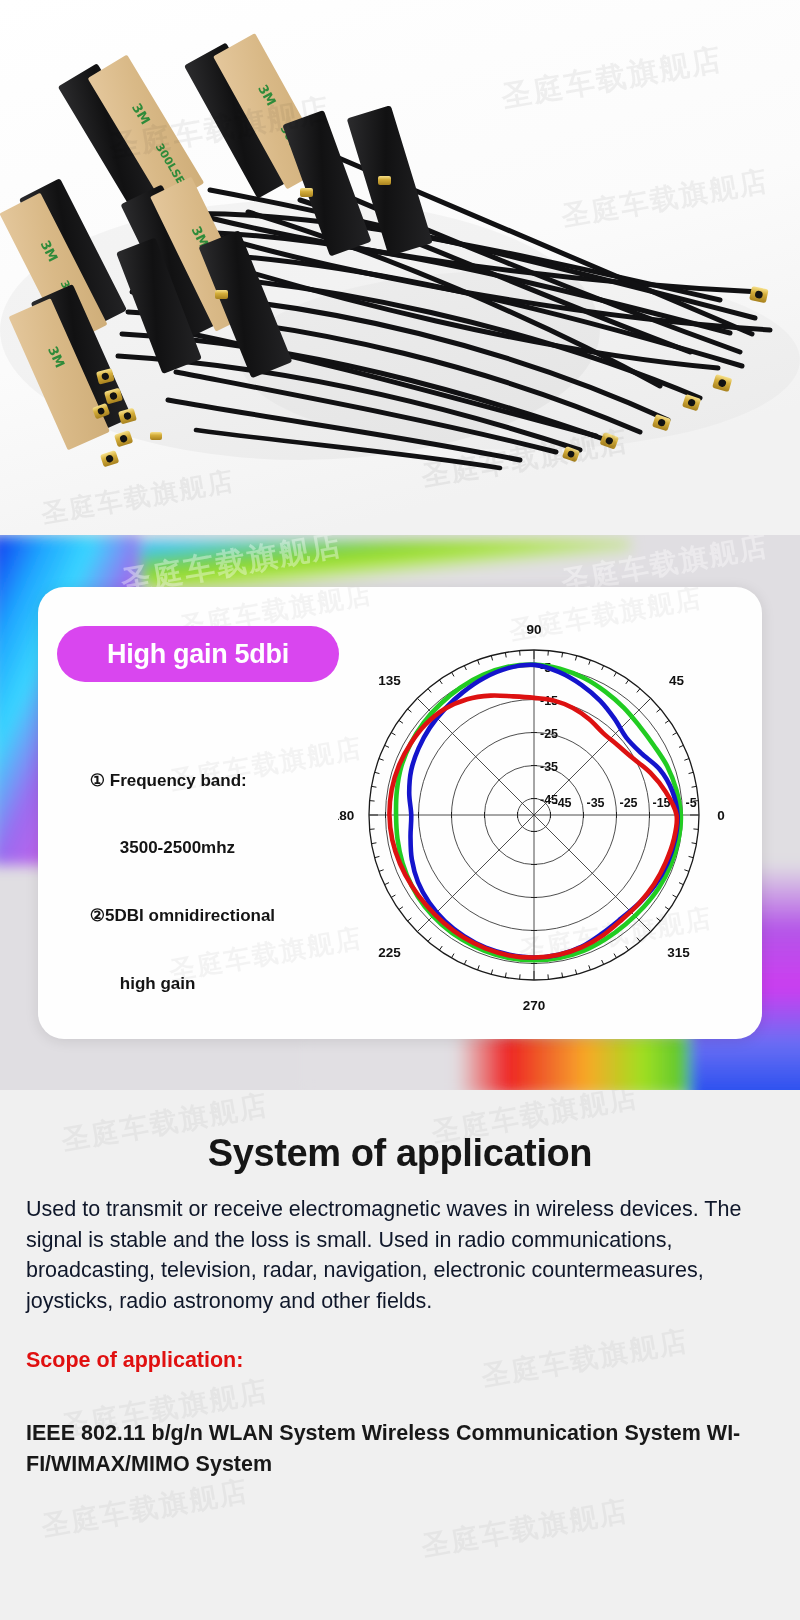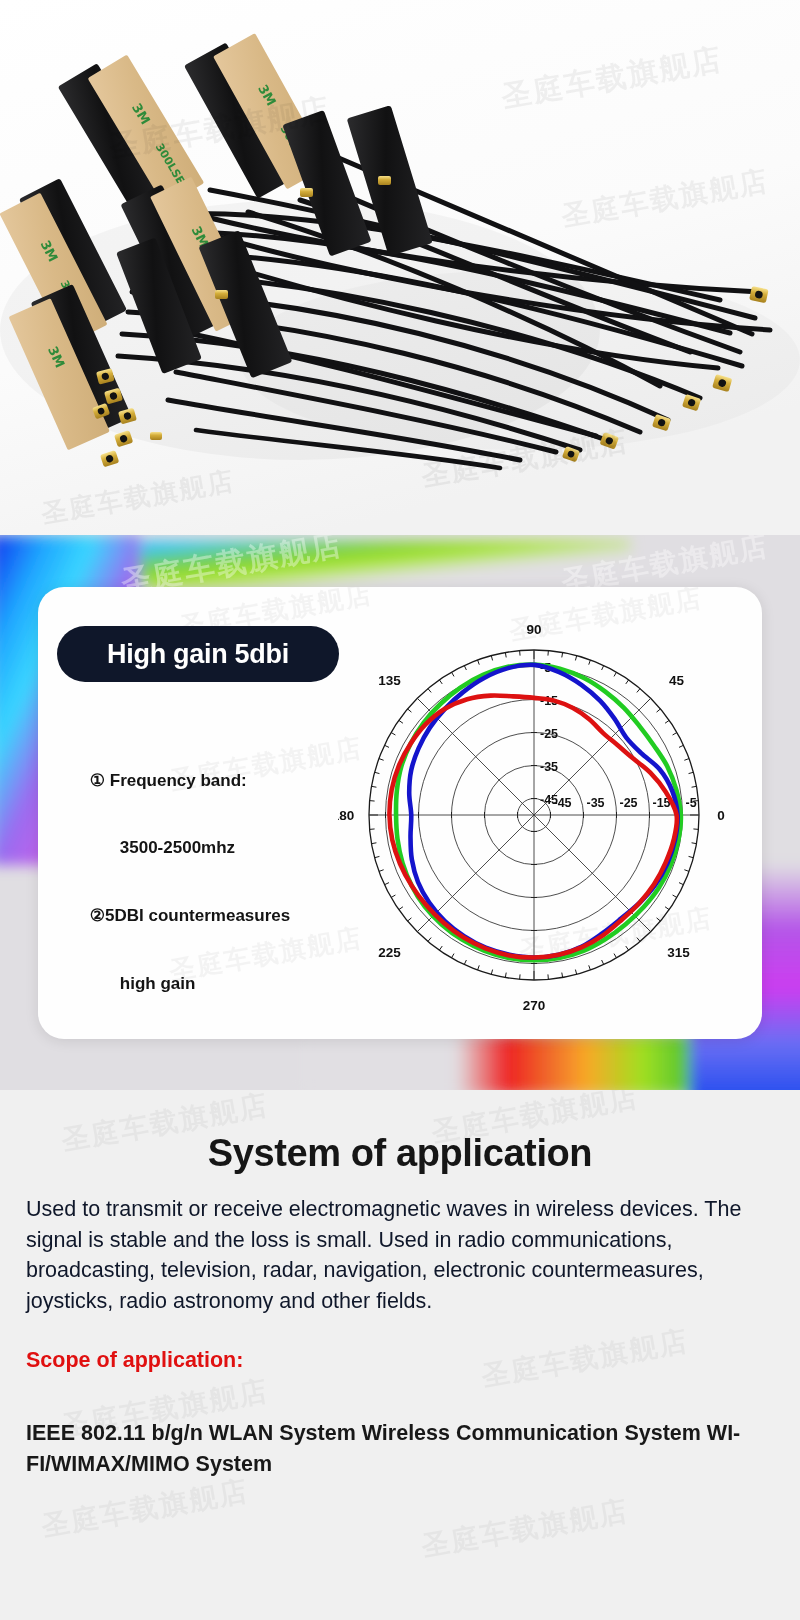--- a/index.html
+++ b/index.html
@@ -34,21 +34,21 @@
   }
   #rainbow-bg{ position:absolute; inset:0; }
   #white-card{
     position:absolute; left:38px; top:52px; width:724px; height:452px;
     background:#fefefe; border-radius:26px;
     box-shadow:0 2px 14px rgba(0,0,0,0.10);
     overflow:hidden;
   }
   #gain-badge{
     position:absolute; left:19px; top:39px; width:282px; height:56px;
-    background:#0f172a; border-radius:28px;
+    background:#d946ef; border-radius:28px;
     display:flex; align-items:center; justify-content:center;
   }
   #gain-badge span{
     color:#ffffff; font-size:27px; font-weight:bold; letter-spacing:-0.3px;
   }
   #feature-list{
     position:absolute; left:14px; top:160px; width:340px;
     font-size:17px; font-weight:bold; color:#141414; line-height:1.33;
   }
   .feat-line{ white-space:pre; }
@@ -324,21 +324,21 @@
     </div>
 
     <div id="feature-list">
       <div class="feat-line">
         <span>①</span><span> </span><span>Frequency band:</span>
       </div>
       <div class="feat-line feat-indent">
         <span>3500-2500mhz</span>
       </div>
       <div class="feat-line">
-        <span>②</span><span>5DBI countermeasures</span>
+        <span>②</span><span>5DBI omnidirectional</span>
       </div>
       <div class="feat-line feat-indent">
         <span>high gain</span>
       </div>
 
     </div>
 
     <div id="polar-wrap">
       <svg id="polar-svg" width="420" height="440" viewBox="0 0 420 440">
           <circle cx="196" cy="218" r="148.5" fill="none" stroke="#3a3a3a" stroke-width="0.9"></circle>

